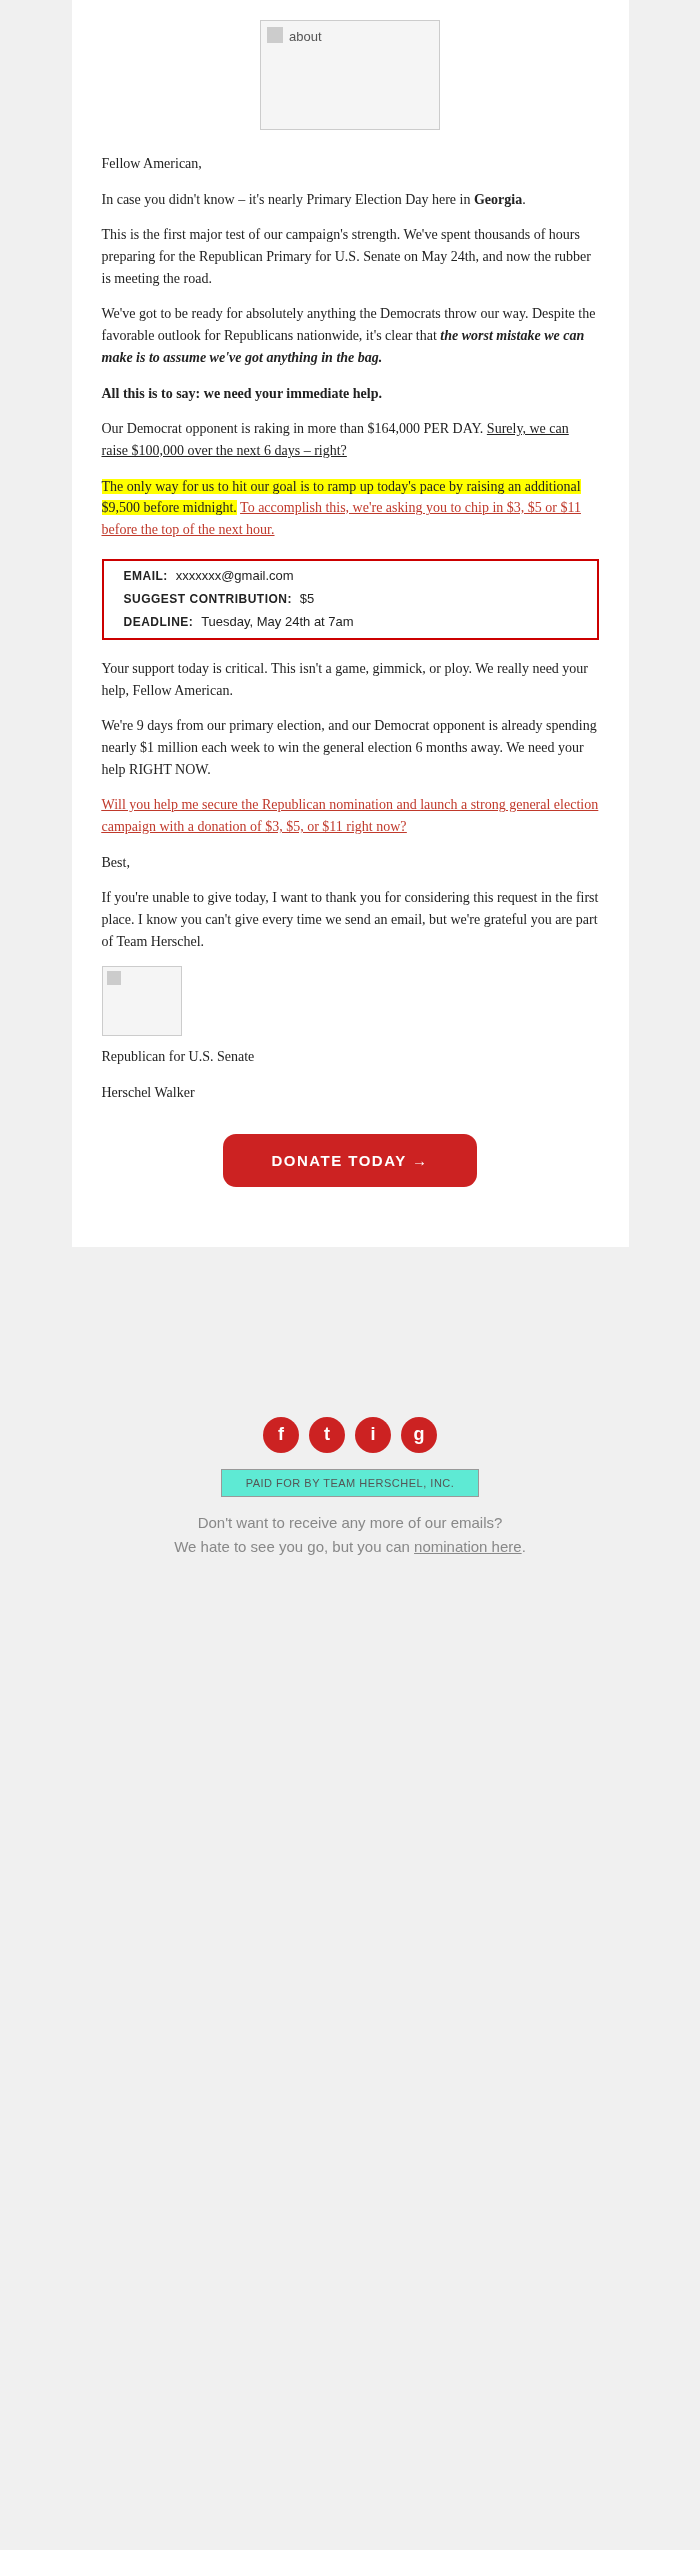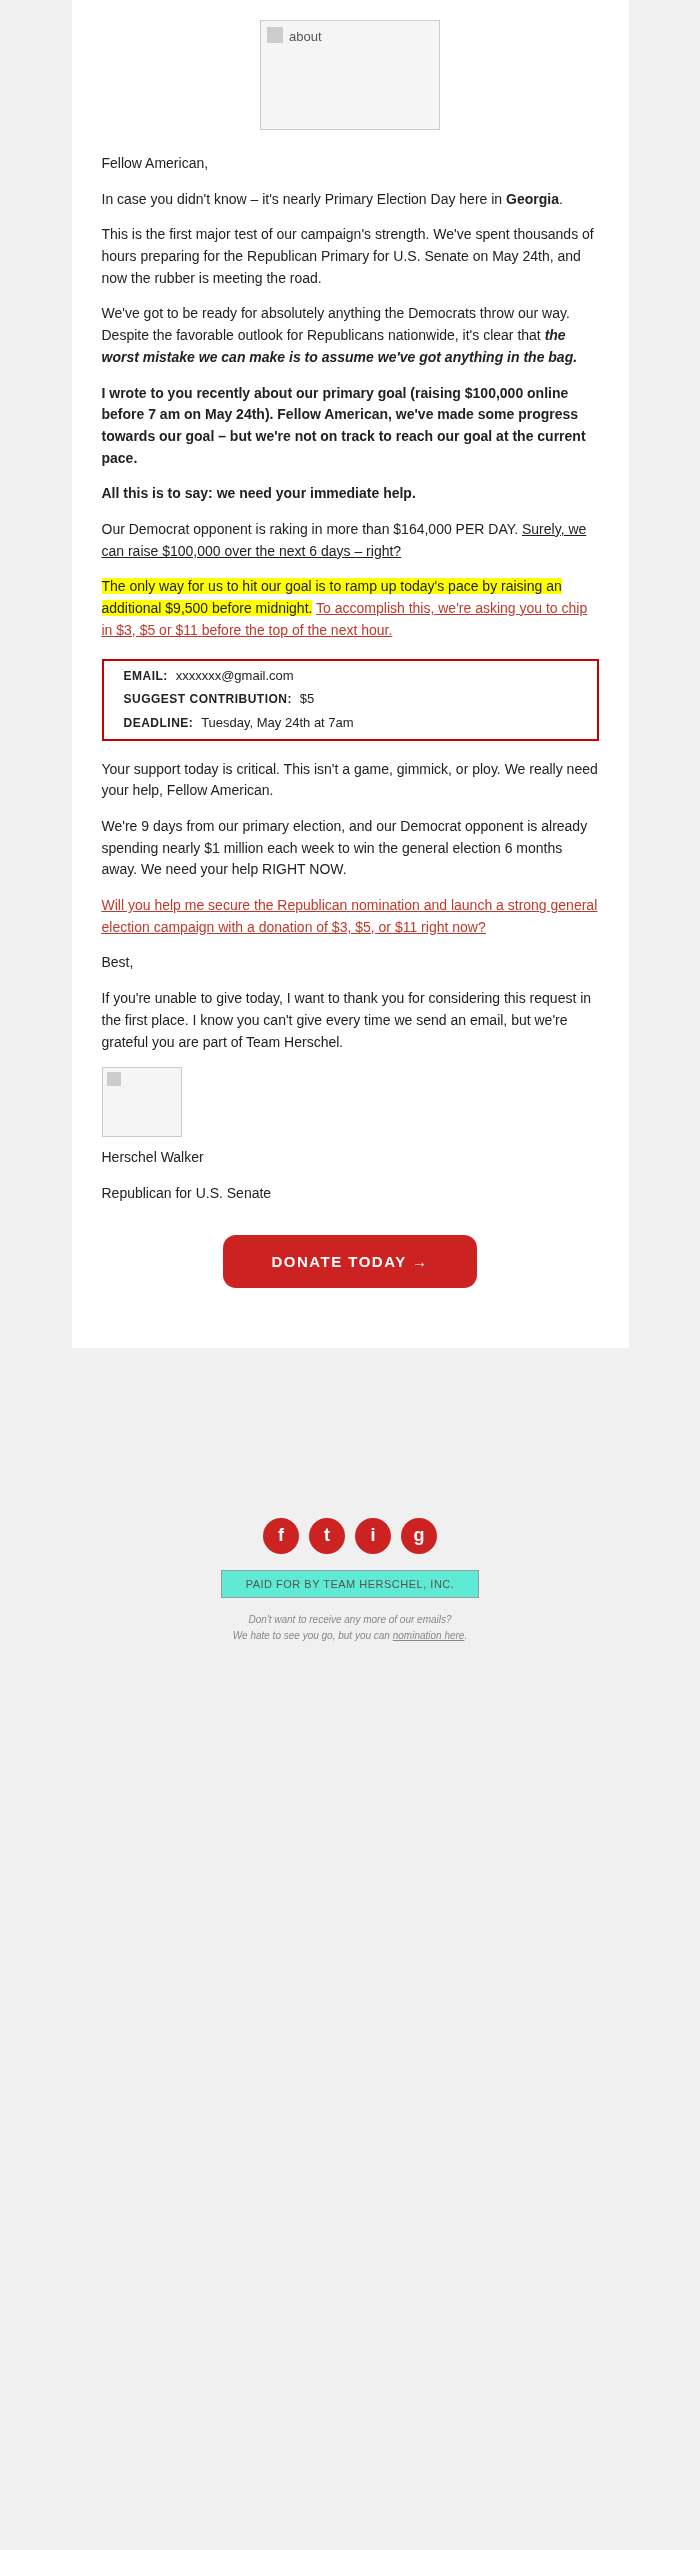--- a/index.html
+++ b/index.html
@@ -43,20 +43,21 @@
       position: absolute;
       top: 8px;
       left: 28px;
       font-size: 13px;
       color: #555;
     }
     .body-text {
       line-height: 1.55;
       margin-bottom: 14px;
       font-size: 14px;
+      font-family: Liberation Serif, serif;
     }
     .body-text a {
       color: #c0392b;
       text-decoration: underline;
     }
     .highlight-yellow {
       background-color: #ffff00;
     }
     .bold-italic {
       font-weight: bold;
@@ -152,23 +153,22 @@
       border: 1px solid #999;
       display: inline-block;
       padding: 7px 24px;
       font-size: 11px;
       color: #555;
       letter-spacing: 0.5px;
       margin-bottom: 14px;
       background: #5eead4;
     }
     .unsubscribe-text {
-      font-size: 10px;
+      font-size: 15px;
       color: #888;
-      font-style: italic;
       line-height: 1.6;
     }
     .unsubscribe-text a {
       color: #888;
       text-decoration: underline;
     }
   </style>
 </head>
 <body>
 
@@ -187,23 +187,20 @@
   </p>
 
   <p class="body-text">
     This is the first major test of our campaign's strength. We've spent thousands of hours preparing for the Republican Primary for U.S. Senate on May 24th, and now the rubber is meeting the road.
   </p>
 
   <p class="body-text">
     We've got to be ready for absolutely anything the Democrats throw our way. Despite the favorable outlook for Republicans nationwide, it's clear that <span class="bold-italic">the worst mistake we can make is to assume we've got anything in the bag.</span>
   </p>
 
-  <p class="body-text">
-    <strong>I wrote to you recently about our primary goal (raising $100,000 online before 7 am on May 24th). Fellow American, we've made some progress towards our goal – but we're not on track to reach our goal at the current pace.</strong>
-  </p>
 
   <p class="body-text">
     <strong>All this is to say: we need your immediate help.</strong>
   </p>
 
   <p class="body-text">
     Our Democrat opponent is raking in more than $164,000 PER DAY. <u>Surely, we can raise $100,000 over the next 6 days – right?</u>
   </p>
 
   <p class="body-text">
@@ -238,22 +235,22 @@
   </p>
 
   <p class="body-text">Best,</p>
 
   <p class="body-text">
     If you're unable to give today, I want to thank you for considering this request in the first place. I know you can't give every time we send an email, but we're grateful you are part of Team Herschel.
   </p>
 
   <div class="signature-image"></div>
 
+  <p class="body-text">Republican for U.S. Senate</p>
   <p class="body-text">Herschel Walker</p>
-  <p class="body-text">Republican for U.S. Senate</p>
 
   <div class="donate-btn-container">
     <button class="donate-btn">DONATE TODAY →</button>
   </div>
 </div>
 
 <div class="footer-section">
   <div class="footer-spacer"></div>
 
   <div class="social-icons">

